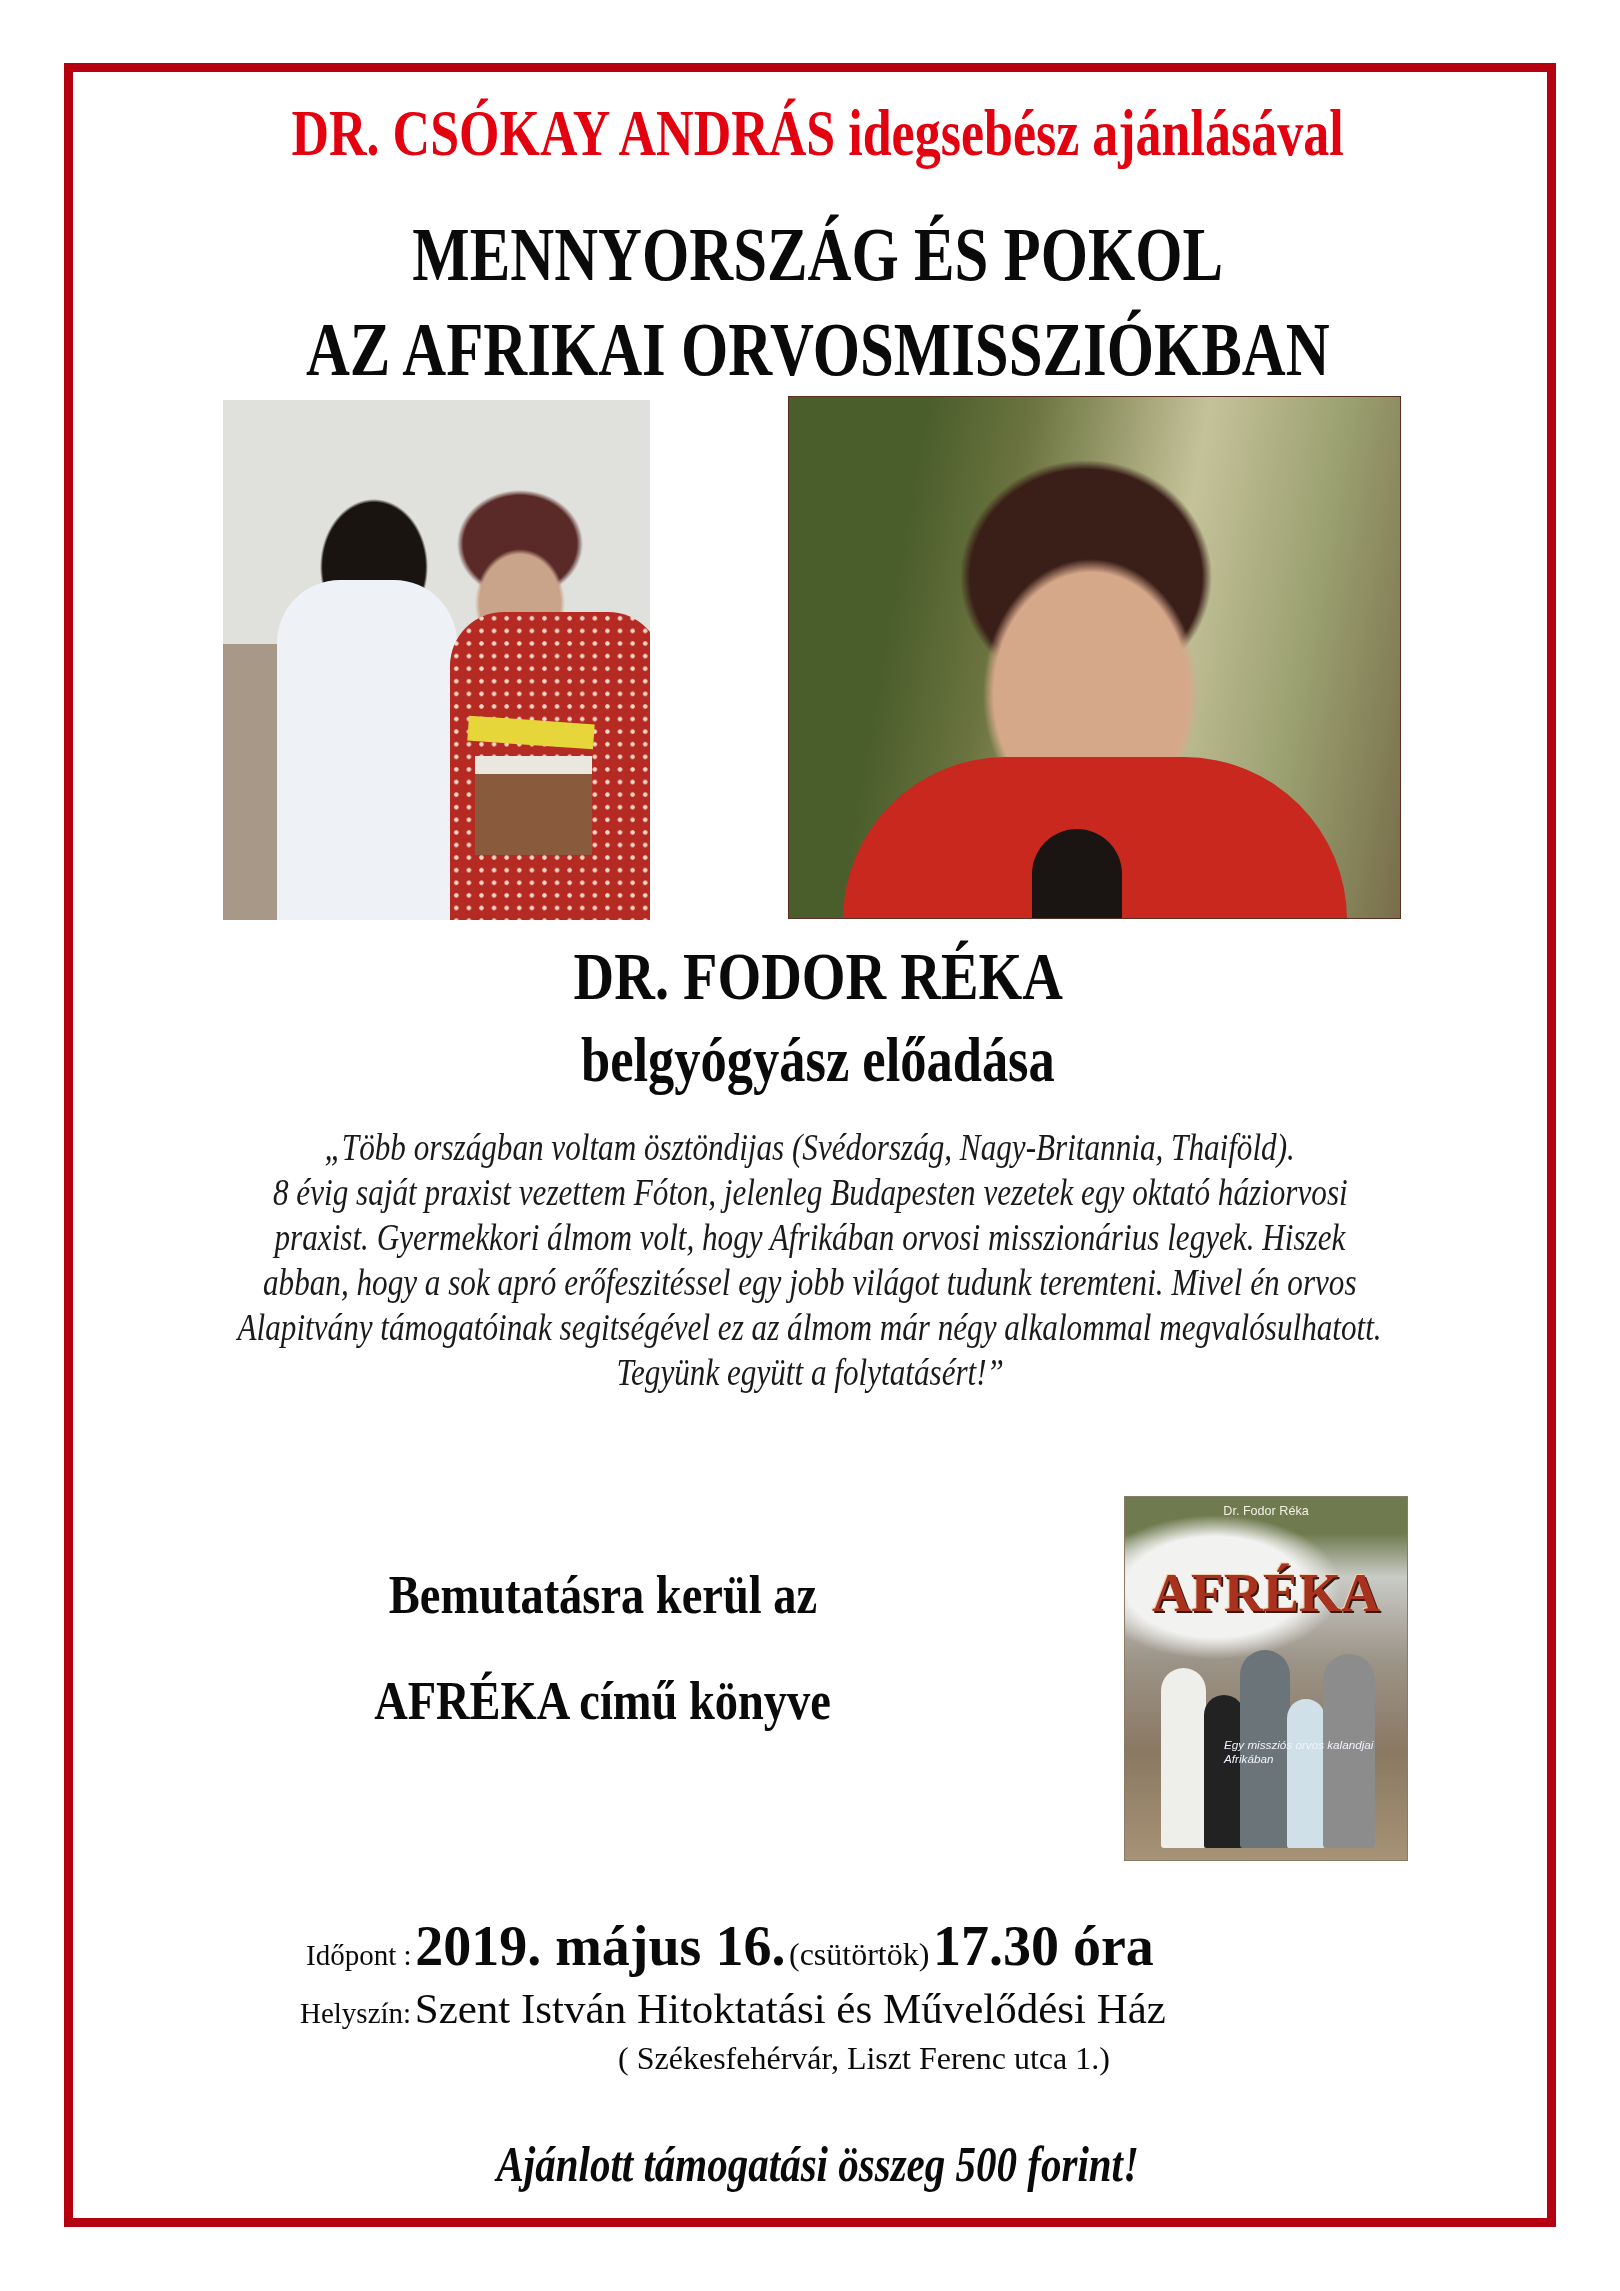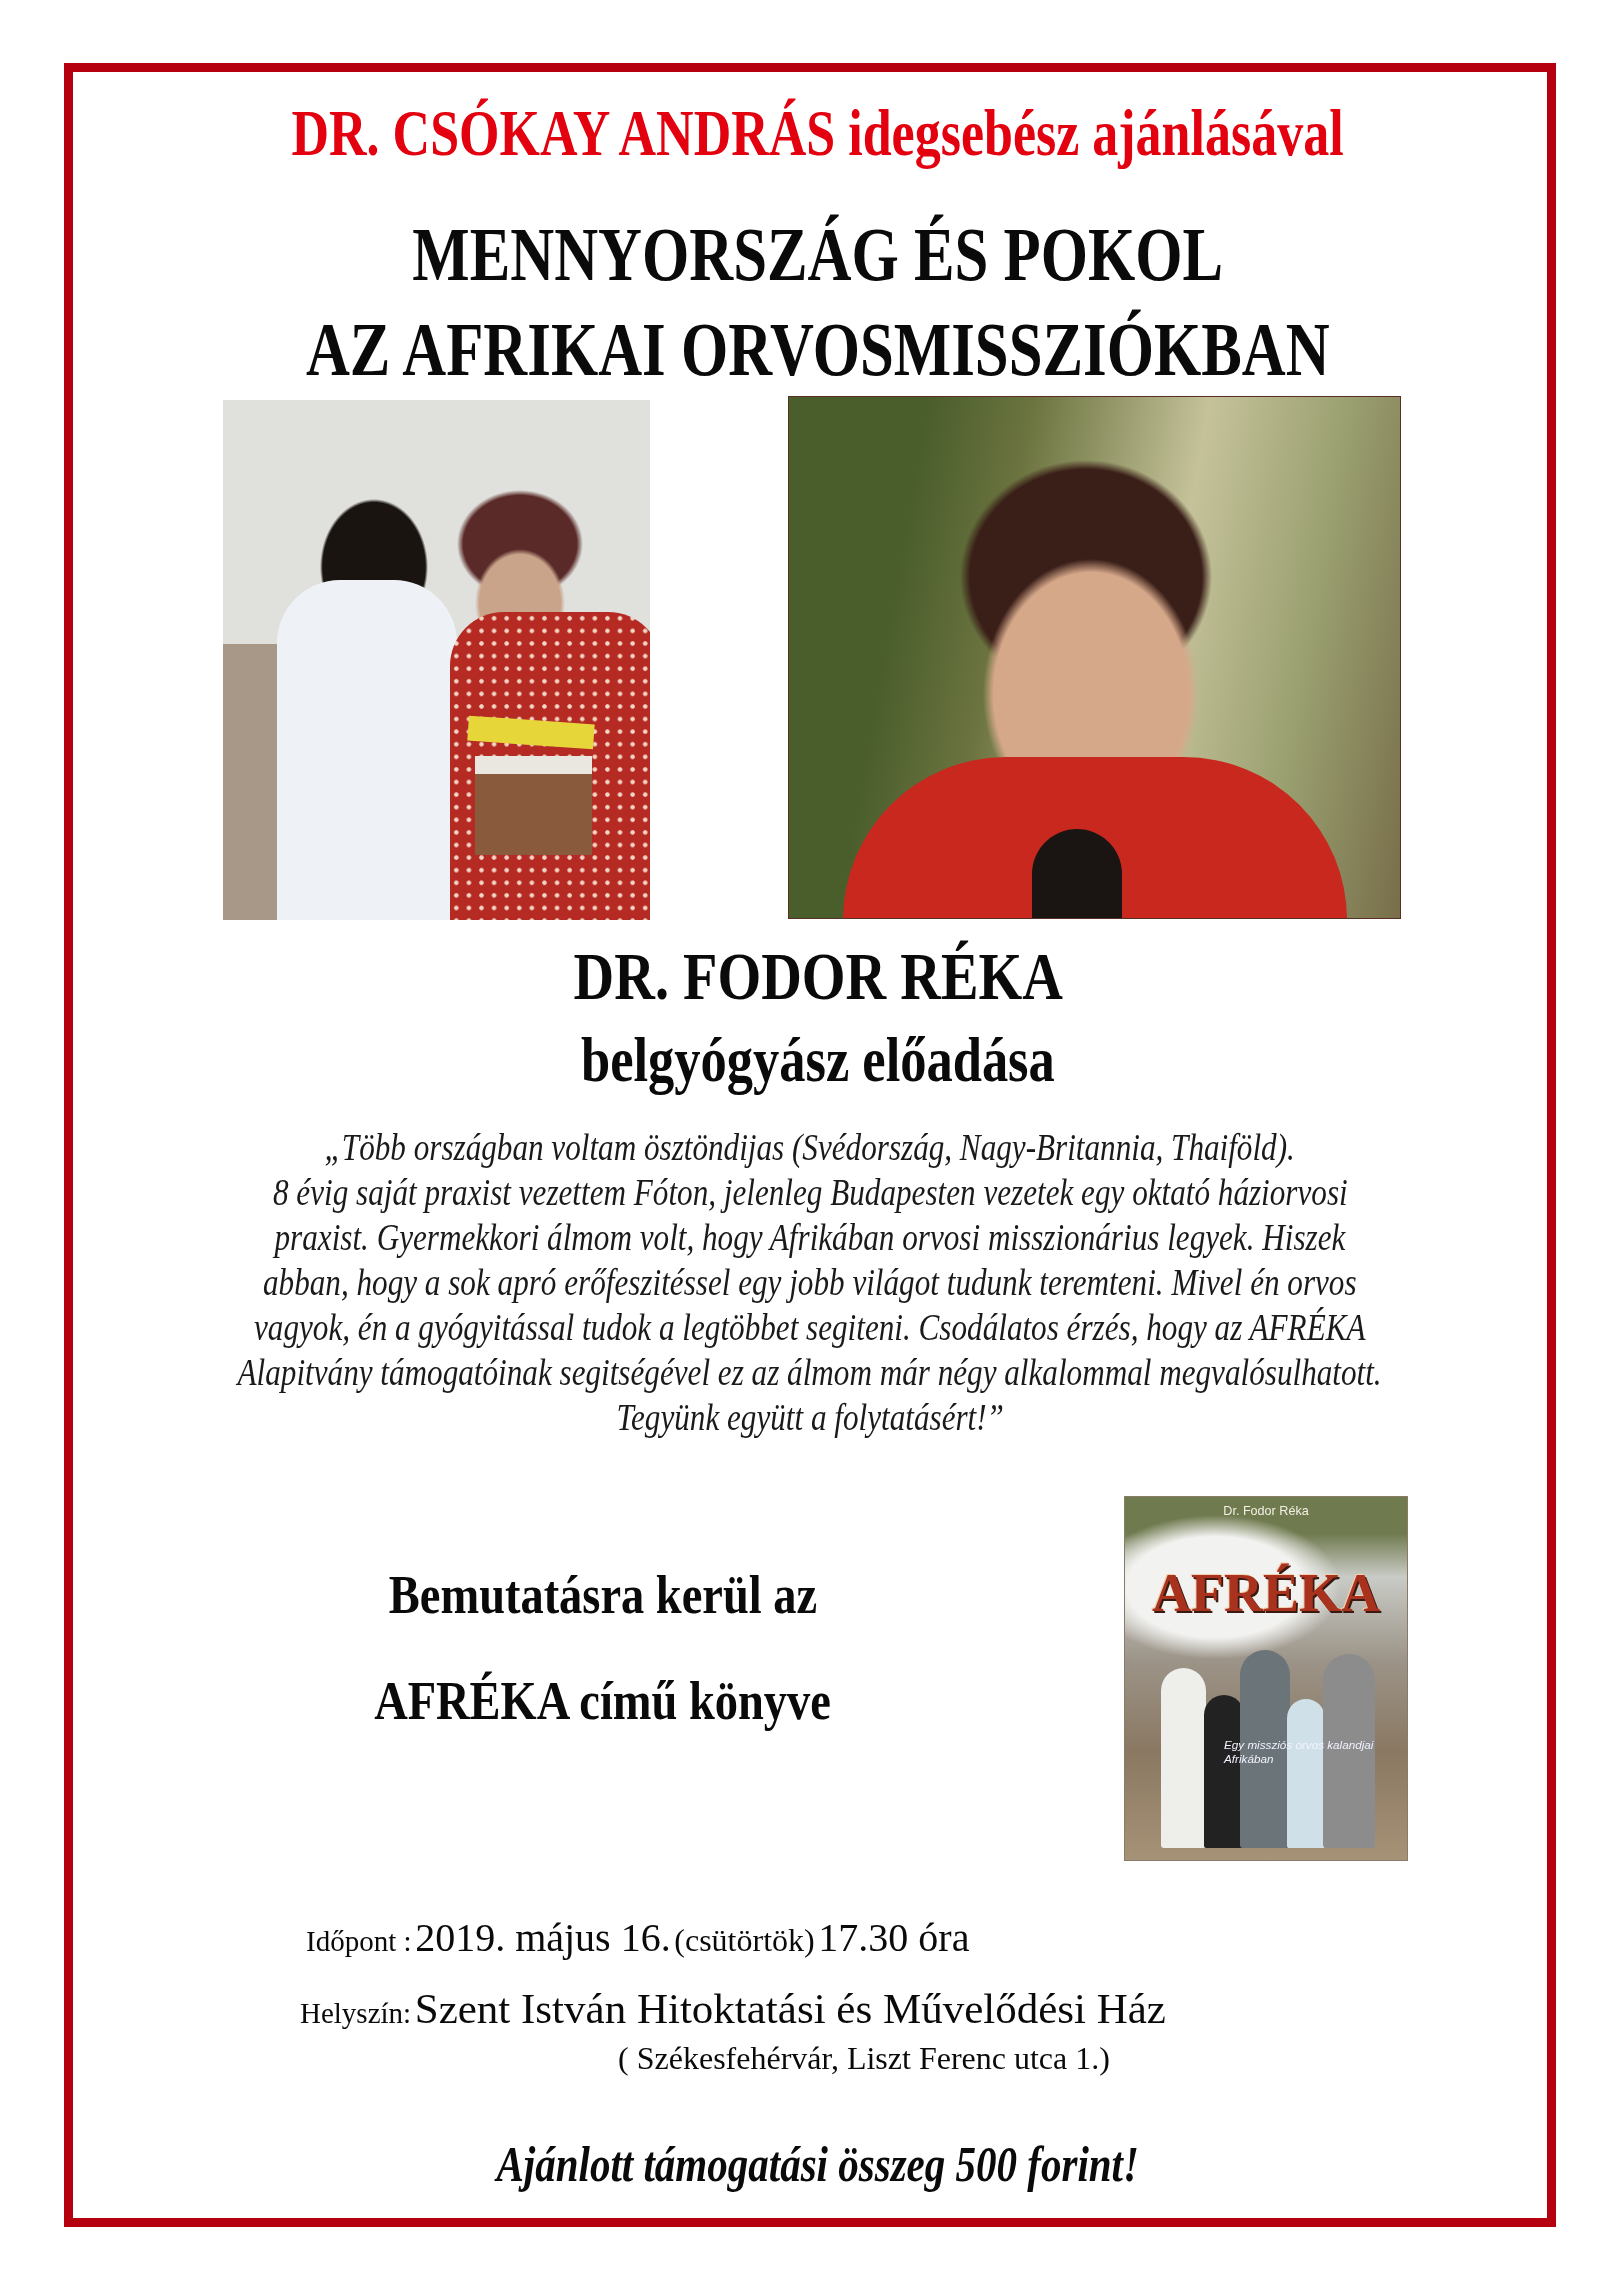--- a/index.html
+++ b/index.html
@@ -66,21 +66,21 @@
     border:0.9px solid #8a7a68; box-sizing:border-box; }
   .book .author { position:absolute; top:7.2px; width:100%; text-align:center; font-size:12.6px; color:#f4f0e6; font-family:"Liberation Sans", sans-serif; }
   .book .title { position:absolute; top:65px; width:100%; text-align:center; font-size:54px; font-weight:bold; color:#a8321e;
      text-shadow:1.8px 1.8px 0 #3a1a10, -0.9px -0.9px 0 #f0d0b0; }
   .book .people { position:absolute; left:36px; top:144px; width:216px; height:207px; }
   .book .p { position:absolute; bottom:0; border-radius:27px 27px 3.6px 3.6px; }
   .book .sub { position:absolute; top:241px; left:99px; width:171px; font-size:11.7px; font-style:italic; color:#f2f2ff; font-family:"Liberation Sans", sans-serif; line-height:14.4px; }
 
   .evt { position:absolute; white-space:nowrap; color:#0a0a0a; }
   .lbl { font-size:29px; }
-  .big { font-size:40px; font-weight:normal; }
+  .big { font-size:56px; font-weight:bold; }
   .mid { font-size:32px; }
   .venue { font-size:43px; }
   .row1 { left:306px; top:1914px; }
   .row2 { left:300px; top:1984px; }
   .row3 { left:0; width:1620px; text-align:center; top:2040px; font-size:32px; padding-left:108px; box-sizing:border-box; }
 
   .donation { top:2139px; font-size:50px; font-weight:bold; font-style:italic; line-height:50px; color:#0a0a0a; }
   .donation .cond { transform:scaleX(0.82); }
 </style>
 </head>
@@ -116,21 +116,20 @@
 </div>
 <div class="abs role">
   <span class="cond">belgyógyász előadása</span>
 </div>
 
 <div class="quote">
   <span class="ql"><span>„Több országban voltam ösztöndijas (Svédország, Nagy-Britannia, Thaiföld).</span></span>
   <span class="ql"><span>8 évig saját praxist vezettem Fóton, jelenleg Budapesten vezetek egy oktató háziorvosi</span></span>
   <span class="ql"><span>praxist. Gyermekkori álmom volt, hogy Afrikában orvosi misszionárius legyek. Hiszek</span></span>
   <span class="ql"><span>abban, hogy a sok apró erőfeszitéssel egy jobb világot tudunk teremteni. Mivel én orvos</span></span>
-  <span class="ql"><span>vagyok, én a gyógyitással tudok a legtöbbet segiteni. Csodálatos érzés, hogy az AFRÉKA</span></span>
   <span class="ql"><span>Alapitvány támogatóinak segitségével ez az álmom már négy alkalommal megvalósulhatott.</span></span>
   <span class="ql"><span>Tegyünk együtt a folytatásért!”</span></span>
 </div>
 
 <div class="promo promo1">
   <span class="cond">Bemutatásra kerül az</span>
 </div>
 <div class="promo promo2">
   <span class="cond">AFRÉKA című könyve</span>
 </div>

